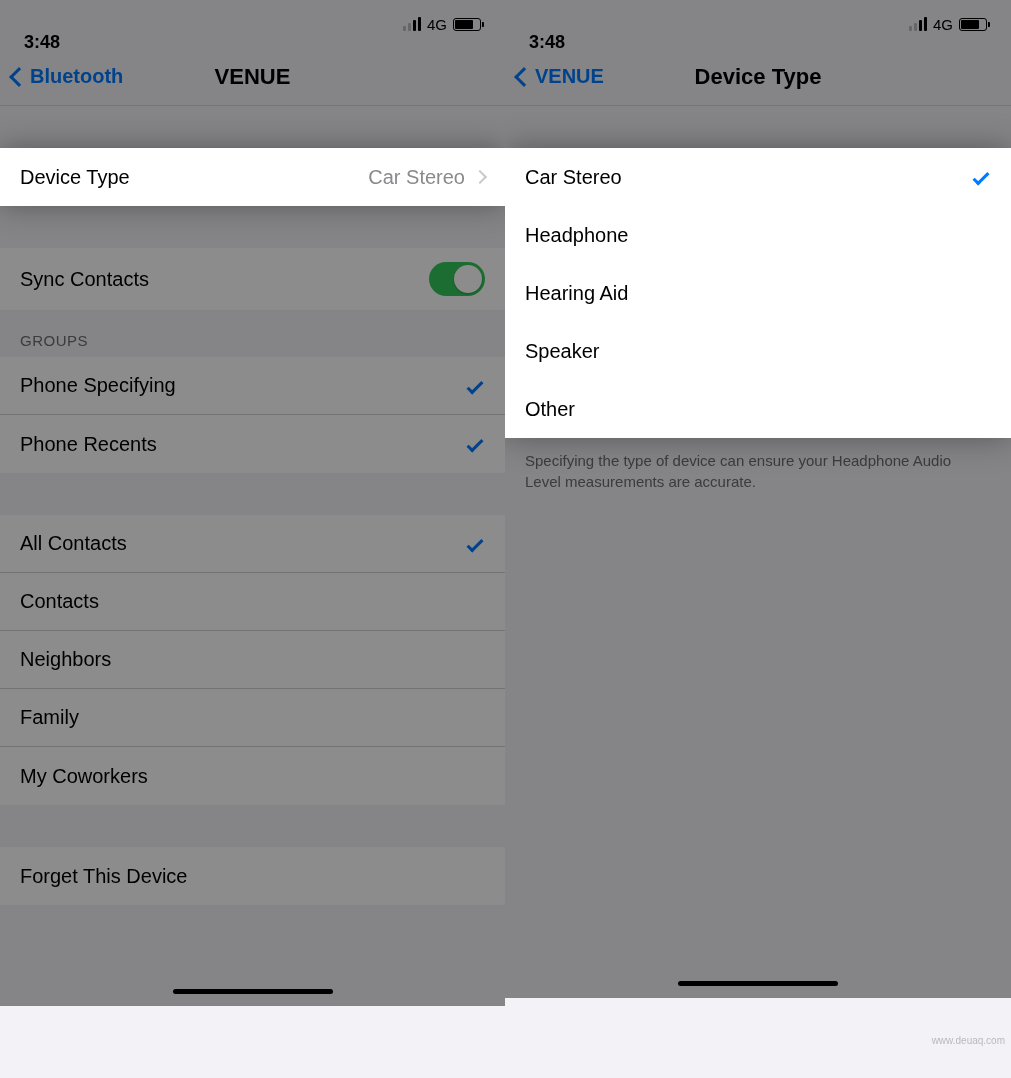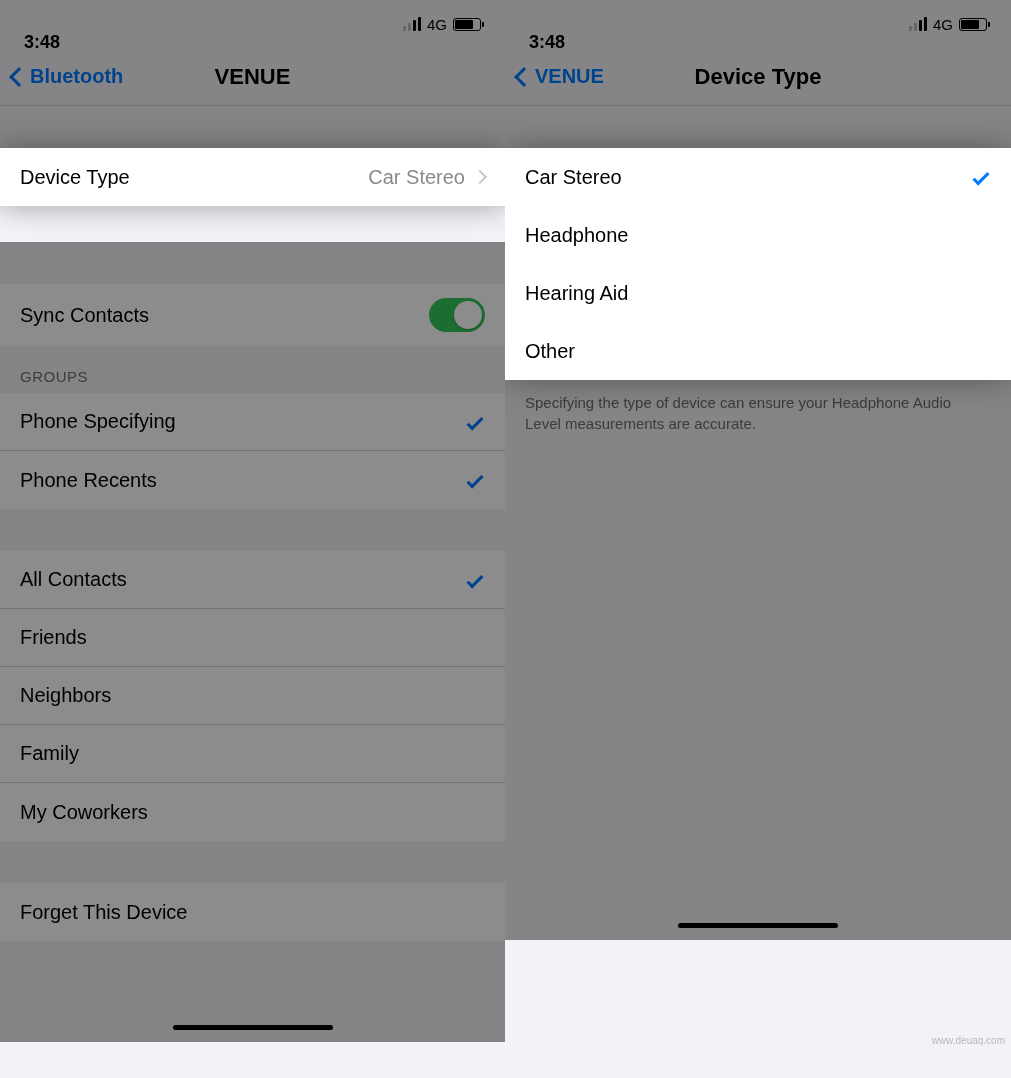--- a/index.html
+++ b/index.html
@@ -178,21 +178,21 @@
   </div>
 
   <div class="highlight highlight-block">
     <div class="row">
       <span class="label">Device Type</span>
       <span class="detail">Car Stereo</span>
       <span class="chevron-right"></span>
     </div>
   </div>
 
-  <div class="dim" style="min-height:800px;margin-top:36px;">
+  <div class="dim" style="min-height:800px;">
     <div class="section-spacer"></div>
     <div class="list">
       <div class="row">
         <span class="label">Sync Contacts</span>
         <span class="toggle"></span>
       </div>
     </div>
 
     <div class="section-header">Groups</div>
     <div class="list">
@@ -206,21 +206,21 @@
       </div>
     </div>
 
     <div class="section-spacer"></div>
     <div class="list">
       <div class="row">
         <span class="label">All Contacts</span>
         <span class="check"></span>
       </div>
       <div class="row">
-        <span class="label">Friends</span>
+        <span class="label">Contacts</span>
       </div>
       <div class="row">
         <span class="label">Neighbors</span>
       </div>
       <div class="row">
         <span class="label">Family</span>
       </div>
       <div class="row">
         <span class="label">My Coworkers</span>
       </div>
@@ -277,20 +277,25 @@
       <div class="row">
         <span class="label">Headphone</span>
       </div>
     </div>
     <div class="inset-row">
       <div class="row">
         <span class="label">Hearing Aid</span>
       </div>
     </div>
     <div class="inset-row">
+      <div class="row">
+        <span class="label">Speaker</span>
+      </div>
+    </div>
+    <div class="inset-row">
       <div class="row" style="border-bottom:none;">
         <span class="label">Other</span>
       </div>
     </div>
   </div>
 
   <div class="dim" style="flex:1; min-height:560px;">
     <div class="section-footer">Specifying the type of device can ensure your Headphone Audio Level measurements are accurate.</div>
     <div class="home-indicator"></div>
   </div>

